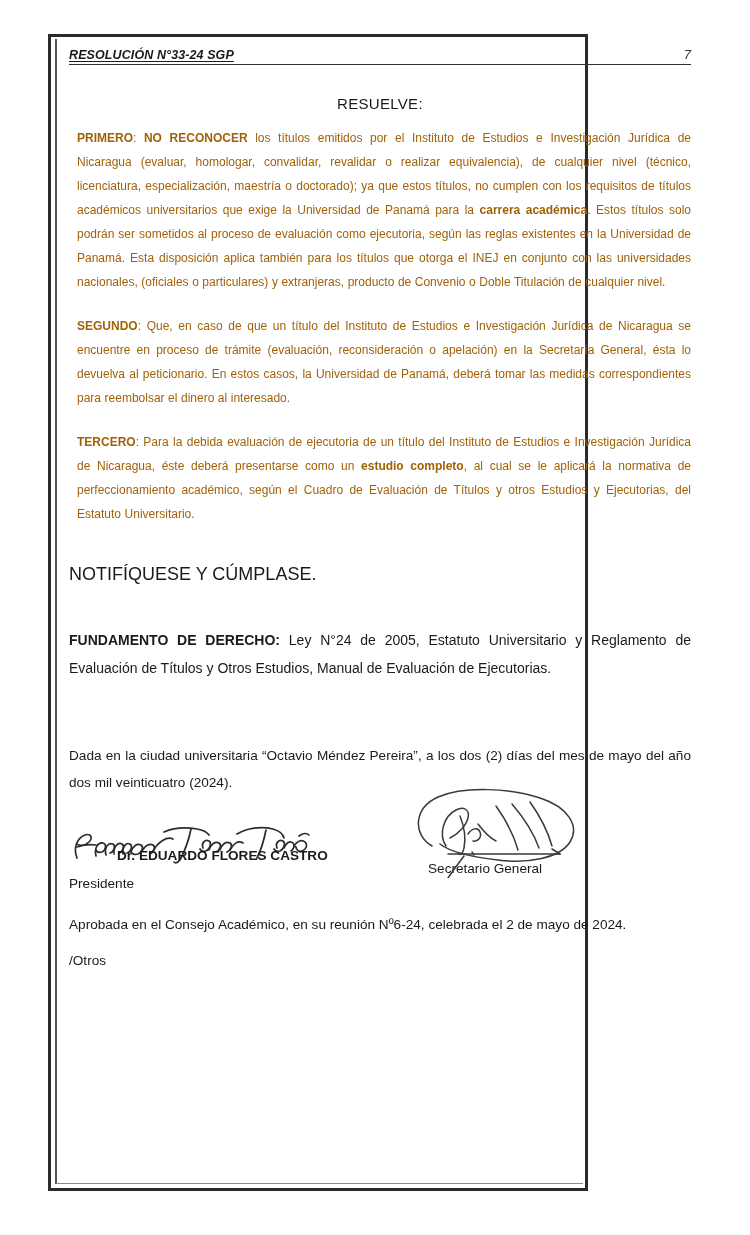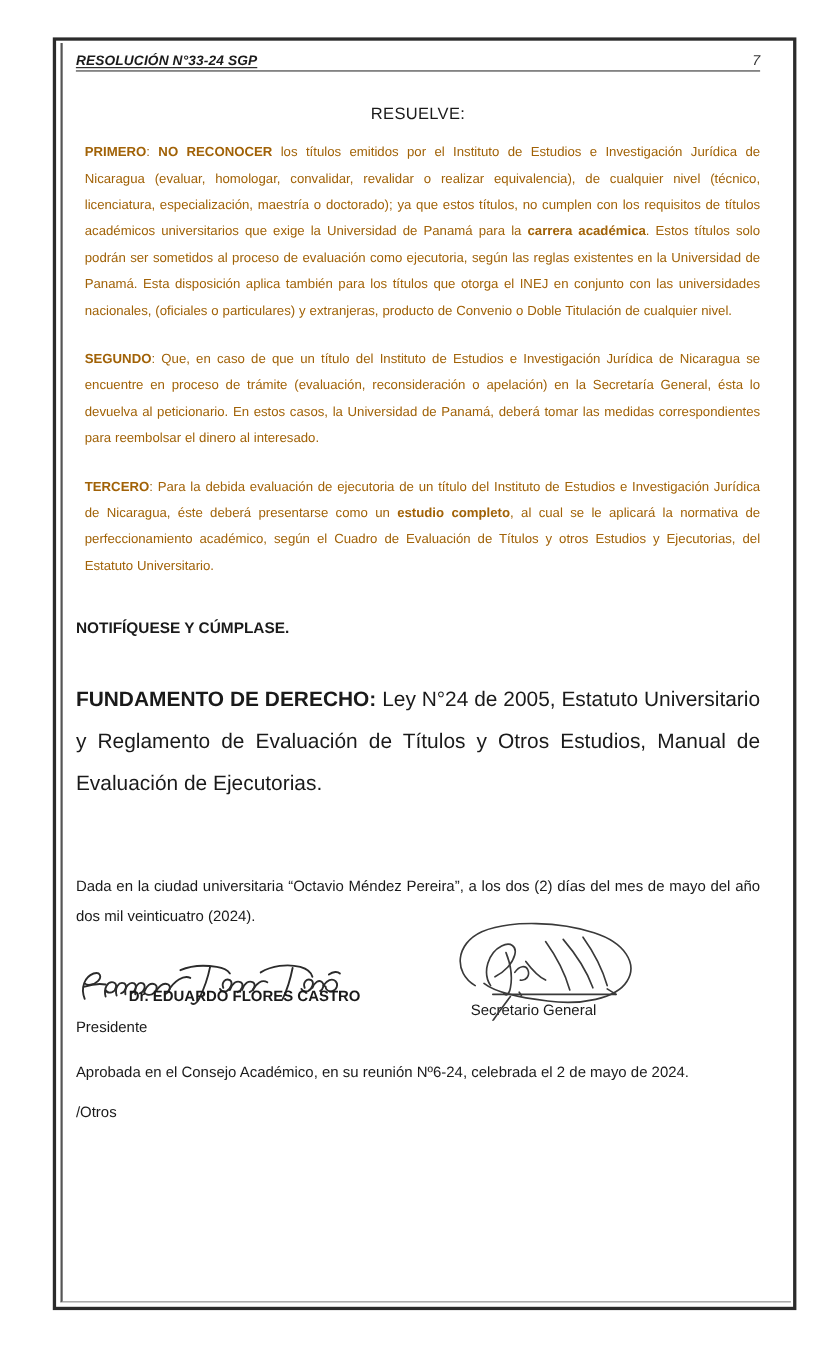--- a/index.html
+++ b/index.html
@@ -15,21 +15,21 @@
     color: #1a1a1a;
     position: relative;
     overflow: hidden;
   }
 
   
   .scan-frame {
     position: absolute;
     left: 48px;
     top: 34px;
-    width: 676px;
+    width: 540px;
     height: 1157px;
     border: 3px solid #2b2b2b;
     box-sizing: border-box;
     background: #ffffff;
   }
   .scan-frame-inner {
     position: absolute;
     left: 4px;
     top: 2px;
     right: 2px;
@@ -89,27 +89,27 @@
     font-size: 12px;
     line-height: 2.0;
     margin: 0 0 20px 8px;
     color: #a16207;
     word-spacing: 0.2px;
   }
   p.body.tight { margin-bottom: 18px; }
   .b { font-weight: bold; }
 
   .standalone {
+    font-size: 18px;
+    line-height: 2.0;
+    font-weight: normal;
+    margin: 30px 0 12px 0;
+  }
+  .fundamento {
     font-size: 14px;
-    line-height: 2.0;
-    font-weight: bold;
-    margin: 30px 0 12px 0;
-  }
-  .fundamento {
-    font-size: 19px;
     line-height: 2.0;
     text-align: justify;
     margin: 34px 0 0 0;
   }
   .fundamento .lead { font-weight: bold; }
   .dada {
     font-size: 13.6px;
     line-height: 2.0;
     text-align: justify;
     margin: 60px 0 0 0;

